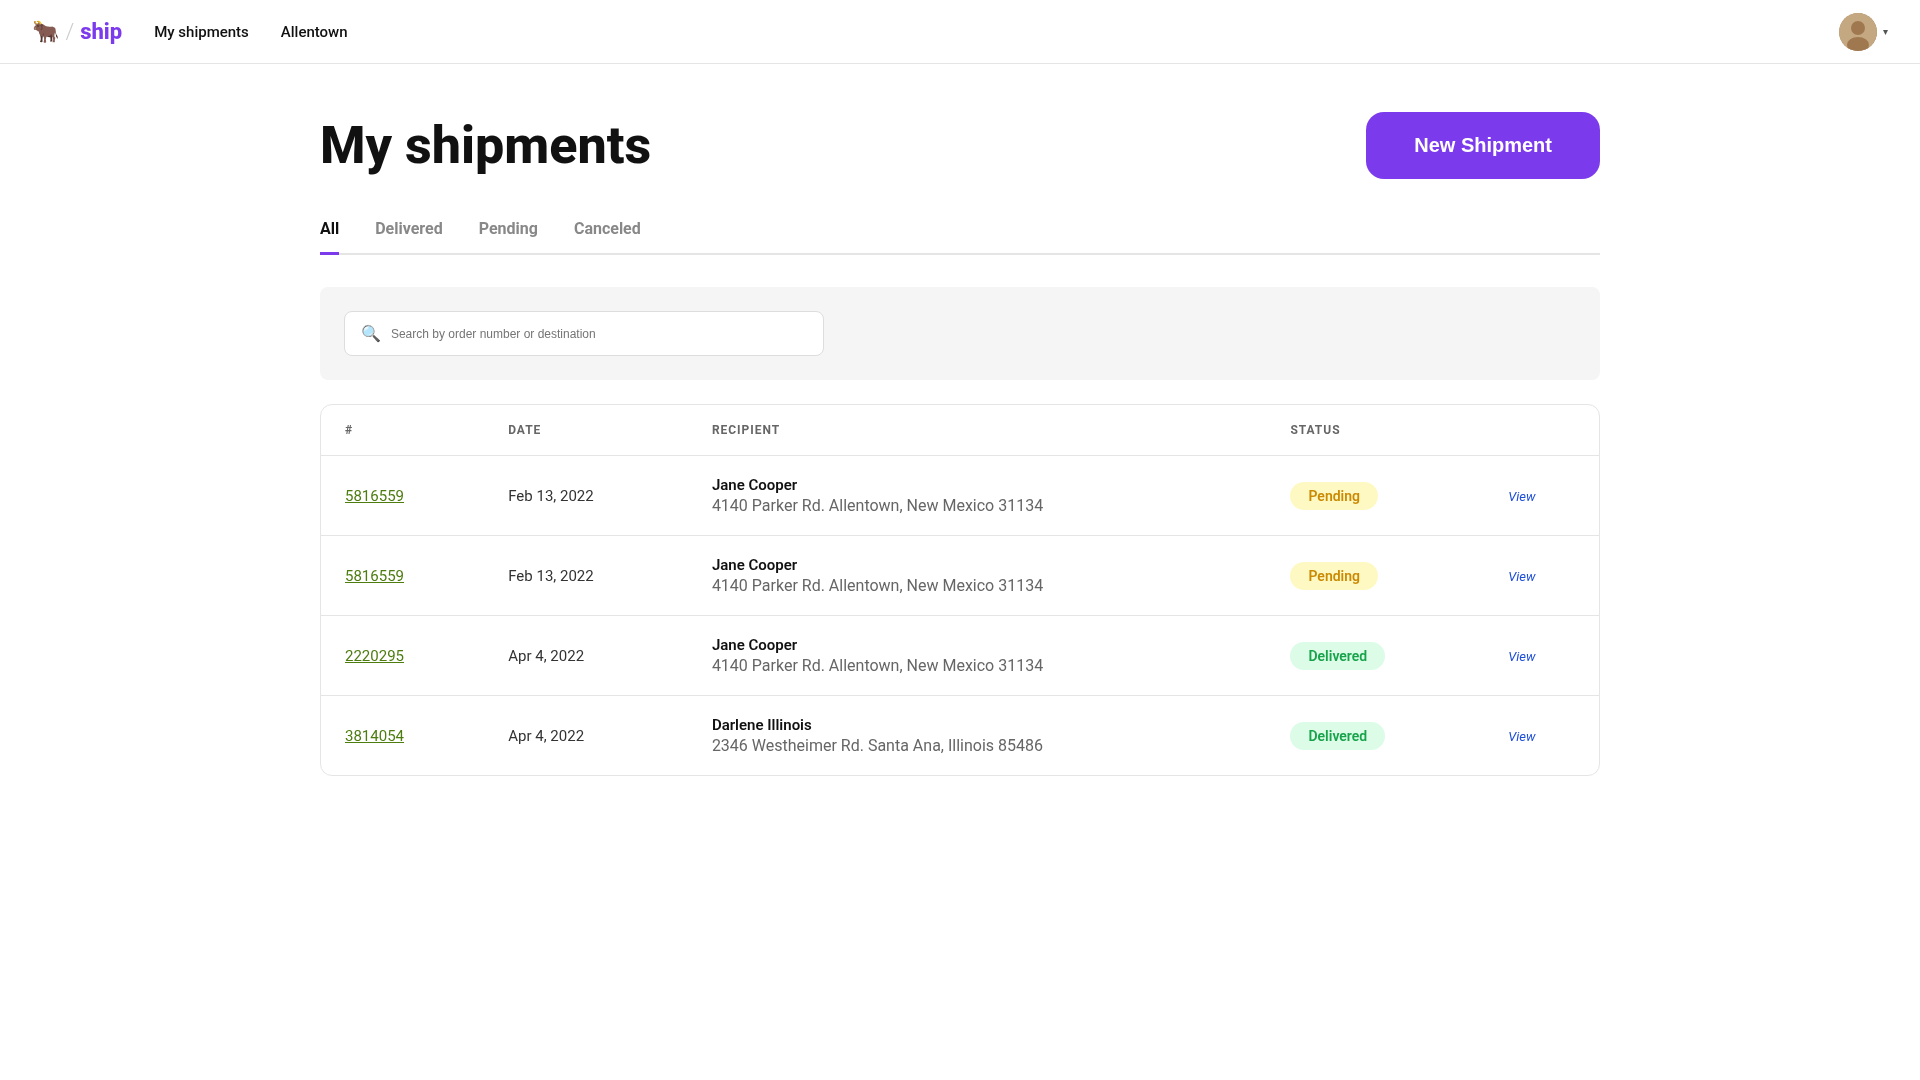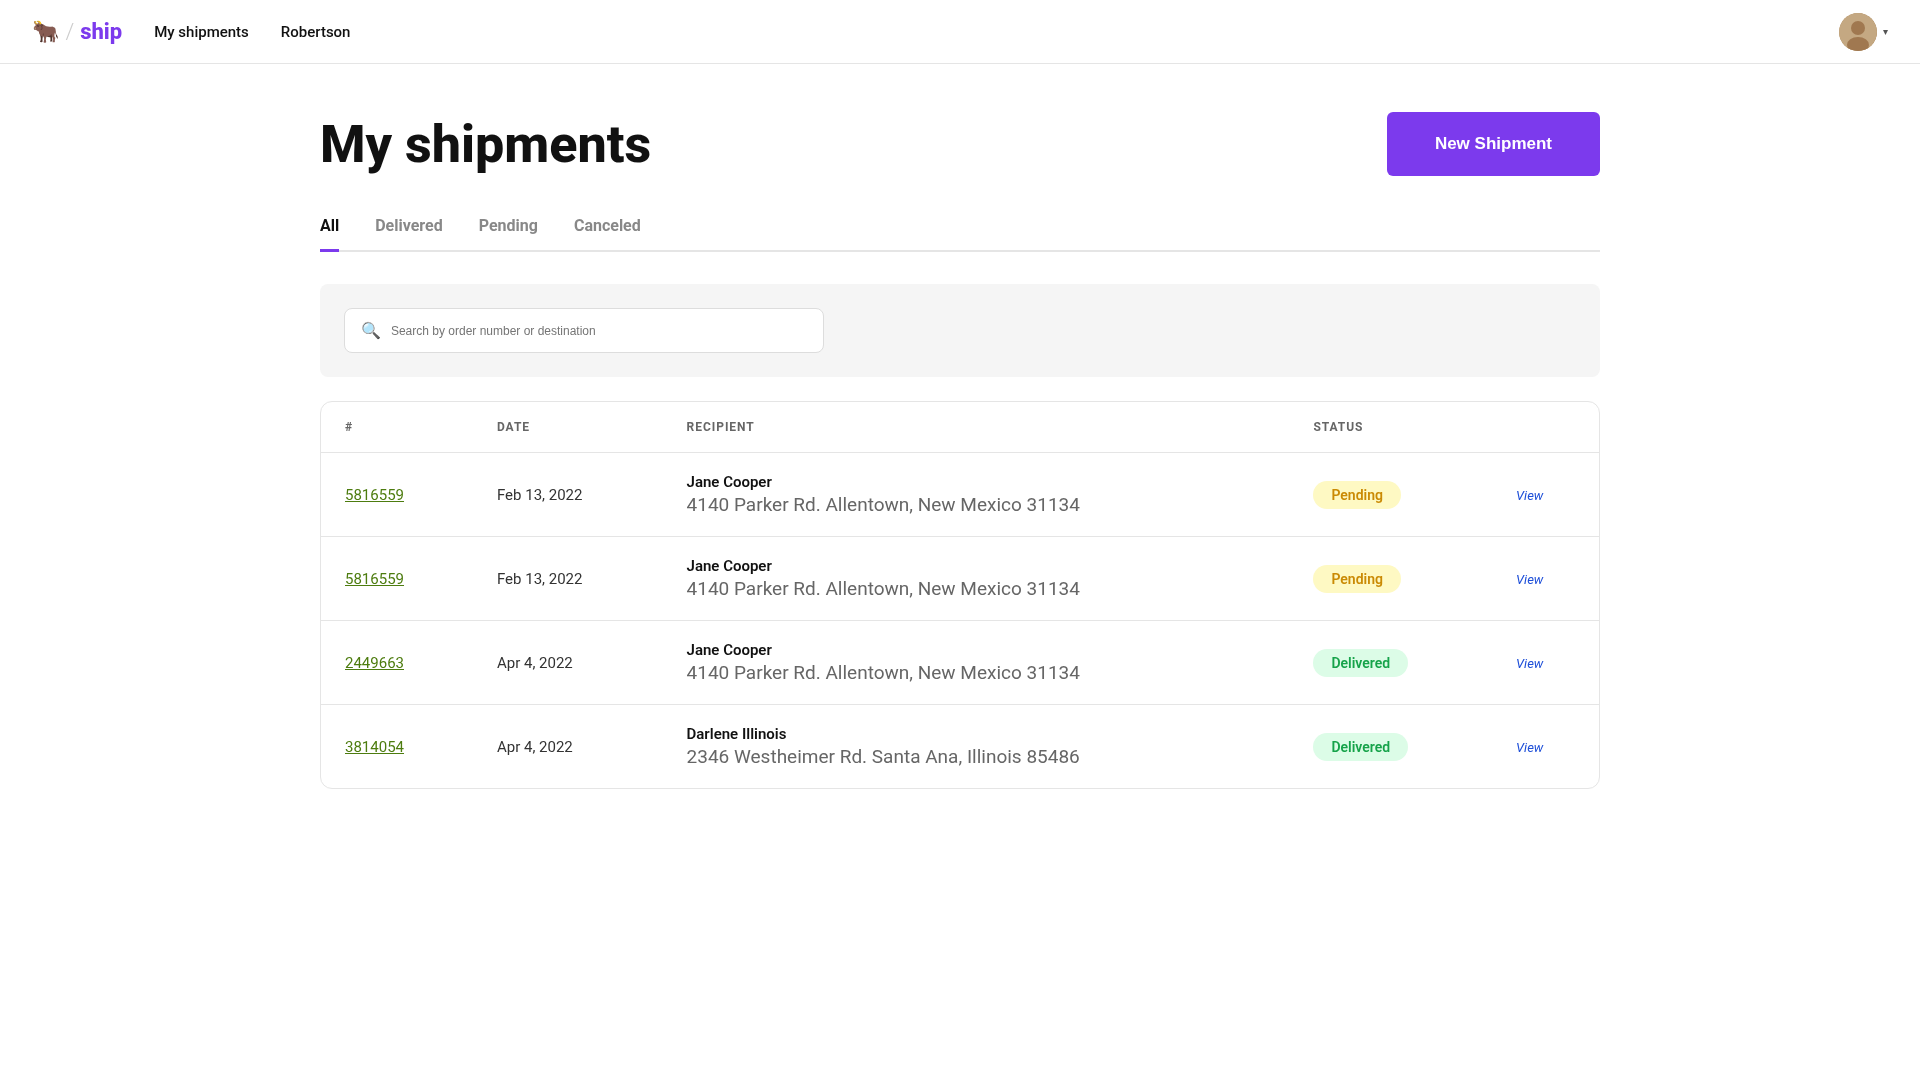--- a/index.html
+++ b/index.html
@@ -35,22 +35,22 @@
 
     
     .main-content { max-width: 1400px; margin: 0 auto; padding: 48px 60px; }
 
     
     .page-header {
       display: flex; align-items: center; justify-content: space-between; margin-bottom: 40px;
     }
     .page-title { font-size: 52px; font-weight: 800; color: #111; }
     .new-shipment-btn {
-      background: #7c3aed; color: #fff; border: none; border-radius: 6px;
-      padding: 22px 48px; font-size: 17px; font-weight: 600; cursor: pointer;
+      background: #7c3aed; color: #fff; border: none; border-radius: 18px;
+      padding: 22px 48px; font-size: 20px; font-weight: 600; cursor: pointer;
       white-space: nowrap;
     }
 
     
     .tabs { display: flex; gap: 36px; border-bottom: 2px solid #e5e5e5; margin-bottom: 32px; }
     .tab {
       padding-bottom: 14px; font-size: 16px; font-weight: 700; color: #888;
       cursor: pointer; border-bottom: 3px solid transparent; margin-bottom: -2px;
       transition: color 0.2s;
     }
@@ -78,21 +78,21 @@
       text-align: left; padding: 18px 24px; font-size: 12px; font-weight: 700;
       color: #666; letter-spacing: 0.08em; text-transform: uppercase;
     }
     tbody tr { border-bottom: 1px solid #e5e5e5; }
     tbody tr:last-child { border-bottom: none; }
     tbody td { padding: 20px 24px; font-size: 15px; color: #333; vertical-align: middle; }
 
     .order-link { color: #4d7c0f; text-decoration: underline; cursor: pointer; font-weight: 400; }
 
     .recipient-name { font-weight: 600; color: #111; }
-    .recipient-addr { font-size: 19px; color: #666; margin-top: 2px; }
+    .recipient-addr { font-size: 16px; color: #666; margin-top: 2px; }
 
     .status-badge {
       display: inline-block; padding: 6px 18px; border-radius: 20px;
       font-size: 14px; font-weight: 600;
     }
     .status-pending { background: #fef9c3; color: #ca8a04; }
     .status-delivered { background: #dcfce7; color: #16a34a; }
 
     .view-link { color: #1d4ed8; font-size: 13px; cursor: pointer; font-style: italic; }
   </style>
@@ -100,21 +100,21 @@
 <body>
 
 <nav class="navbar">
   <div class="navbar-logo">
     <span>🐂</span>
     <span class="slash">/</span>
     <span>ship</span>
   </div>
   <div class="nav-links">
     <a class="nav-link">My shipments</a>
-    <a class="nav-link">Robertson</a>
+    <a class="nav-link">Allentown</a>
   </div>
   <div class="nav-avatar-wrapper">
     <div class="nav-avatar">
       <div class="nav-avatar-img">
 
         <svg width="38" height="38" viewBox="0 0 38 38">
           <circle cx="19" cy="19" r="19" fill="#c4a882"></circle>
           <circle cx="19" cy="15" r="7" fill="#a07850"></circle>
           <ellipse cx="19" cy="32" rx="11" ry="8" fill="#a07850"></ellipse>
         </svg>
@@ -184,21 +184,21 @@
       </td>
       <td>
         <span class="status-badge status-pending">Pending</span>
       </td>
       <td>
         <span class="view-link">View</span>
       </td>
     </tr>
           <tr>
       <td>
-        <a class="order-link">2449663</a>
+        <a class="order-link">2220295</a>
       </td>
       <td>Apr 4, 2022</td>
       <td>
         <div class="recipient-name">Jane Cooper</div>
         <div class="recipient-addr">4140 Parker Rd. Allentown, New Mexico 31134</div>
       </td>
       <td>
         <span class="status-badge status-delivered">Delivered</span>
       </td>
       <td>

